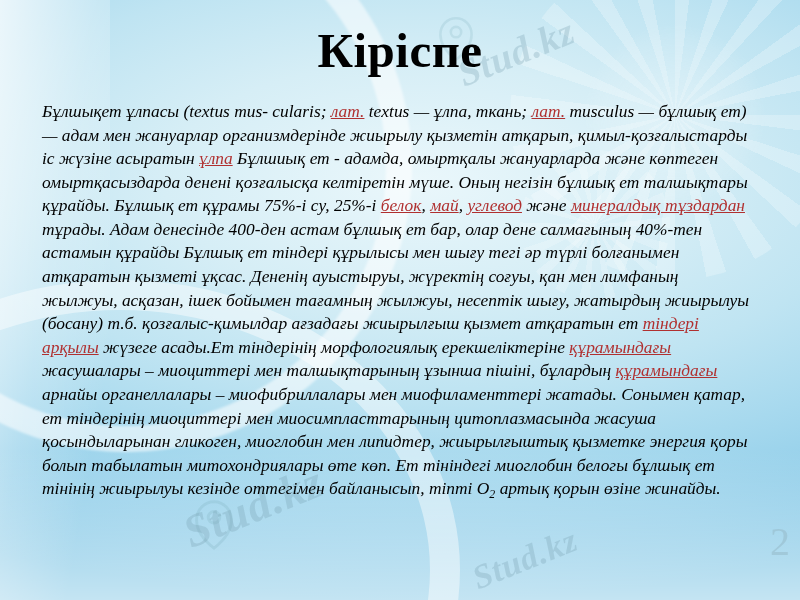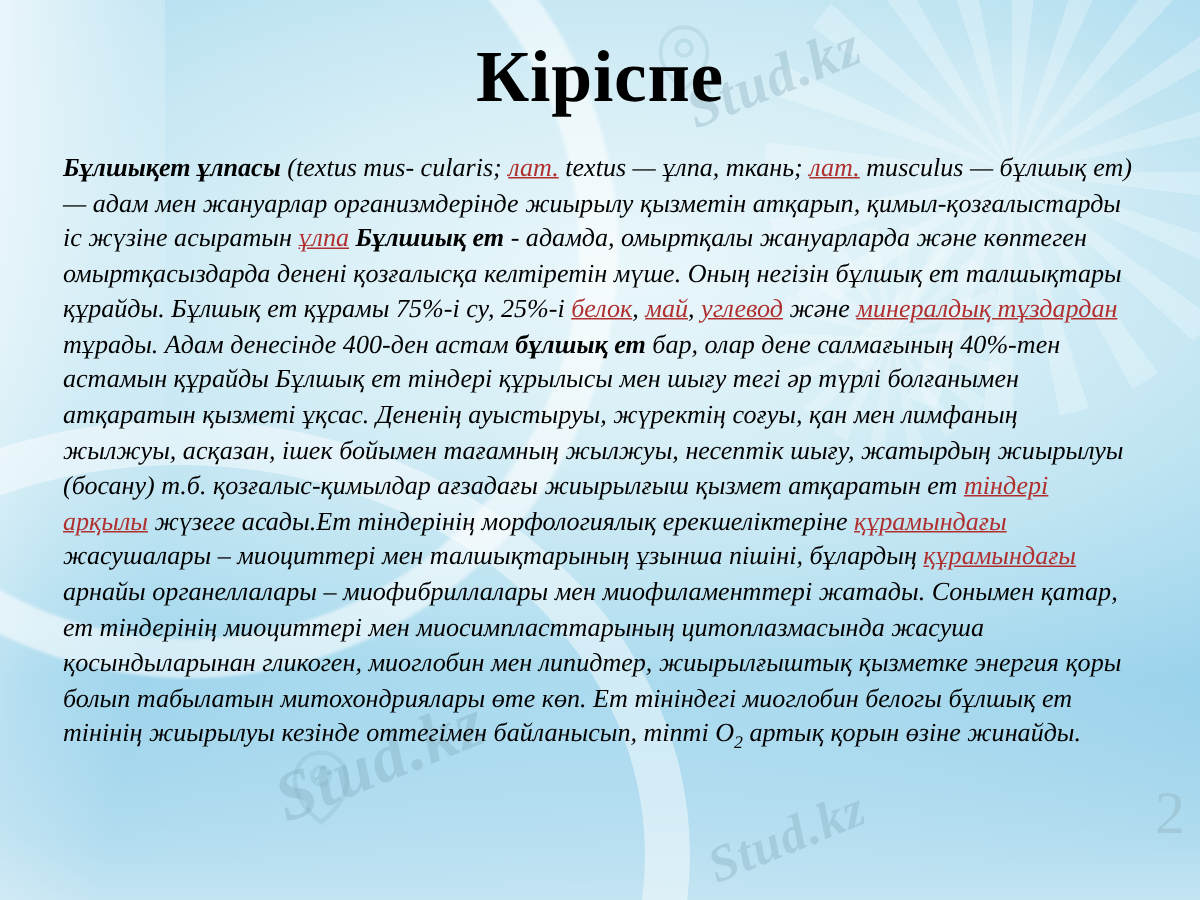--- a/index.html
+++ b/index.html
@@ -152,21 +152,21 @@
     left: 42px;
     top: 100px;
     width: 716px;
     font-size: 17.4px;
     line-height: 1.355;
     color: #000;
     font-style: italic;
     text-align: left;
     font-family: "Liberation Serif", serif;
   }
-  .body-text b { font-style: italic; font-weight: bold; }
+  .body-text b { font-style: italic; font-weight: normal; }
   .lnk {
     color: #b03030;
     text-decoration: underline;
   }
   sub { font-size: 0.68em; }
 </style>
 </head>
 <body>
 
 <div class="slide">

